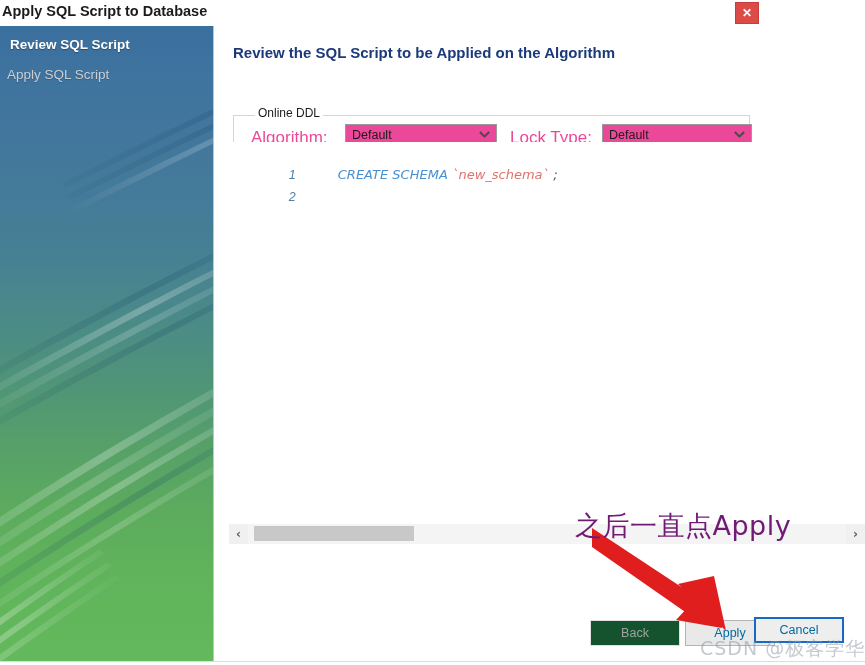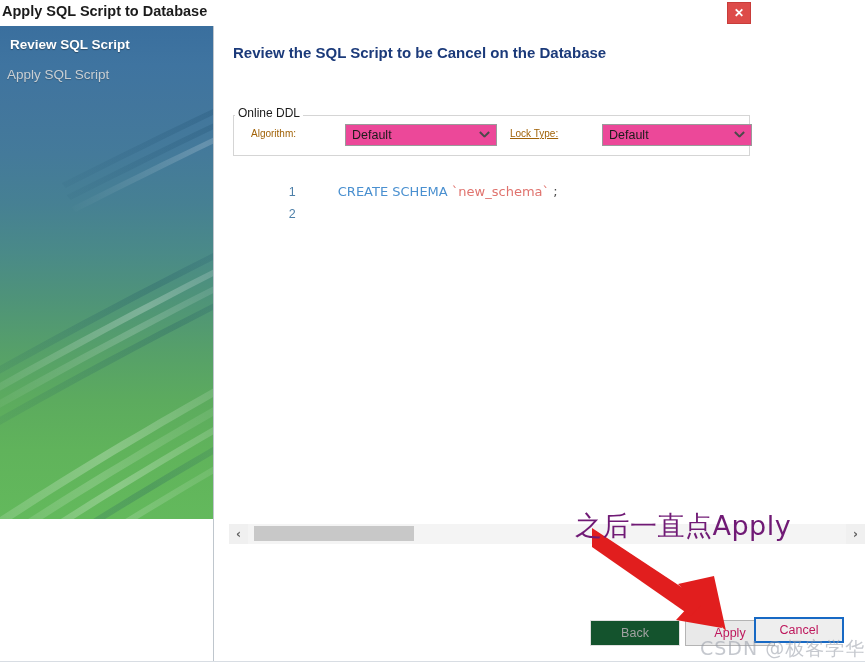--- a/index.html
+++ b/index.html
@@ -16,20 +16,21 @@
     -webkit-font-smoothing: antialiased;
   }
 
   
   #titlebar {
     position: absolute;
     left: 0; top: 0;
     width: 754px; height: 26px;
     background: #ffffff;
     border-bottom: 1px solid #ccd2da;
+    padding-left: 8px;
   }
   #title-text {
     position: absolute;
     left: 2px; top: 3px;
     font-size: 14.5px;
     font-weight: bold;
     color: #1b1b1b;
     letter-spacing: 0px;
     white-space: nowrap;
   }
@@ -49,21 +50,21 @@
     font-size: 12px;
     font-weight: bold;
     line-height: 1;
     font-family: "Liberation Sans", sans-serif;
   }
 
   
   #sidebar {
     position: absolute;
     left: 0; top: 26px;
-    width: 214px; height: 493px;
+    width: 214px; height: 635px;
     overflow: hidden;
     background: linear-gradient(180deg,
         #3a6f9e 0%,
         #3f74a0 8%,
         #42769d 16%,
         #447a9a 26%,
         #468093 36%,
         #4a8a88 46%,
         #4f9478 56%,
         #56a069 66%,
@@ -120,31 +121,31 @@
 
   
   #ddl-group {
     position: absolute;
     left: 19px; top: 89px;
     width: 515px; height: 39px;
     border: 1px solid #d5d5d5;
   }
   #ddl-legend {
     position: absolute;
-    left: 21px; top: 80px;
+    left: 41px; top: 80px;
     background: #ffffff;
     padding: 0 3px;
     font-size: 12px;
     color: #1b1b1b;
     white-space: nowrap;
   }
   .field-label {
     position: absolute;
-    font-size: 10px;
-    color: #a16207;
+    font-size: 17px;
+    color: #ec4899;
     white-space: nowrap;
   }
   #algorithm-label { left: 37px; top: 102px; }
   #locktype-label  { left: 296px; top: 102px; text-decoration: underline; }
 
   .combo {
     position: absolute;
     height: 22px;
     background: #ec4899;
     border: 1px solid #9a9a9a;
@@ -173,24 +174,25 @@
   }
   .combo .chev::before { left: 0px; transform: rotate(45deg); transform-origin: left center; }
   .combo .chev::after  { right: 0px; transform: rotate(-45deg); transform-origin: right center; }
 
   #algorithm-combo { left: 131px; top: 98px; width: 152px; }
   #locktype-combo  { left: 388px; top: 98px; width: 150px; }
 
   
   #editor {
     position: absolute;
-    left: 19px; top: 133px;
+    left: 19px; top: 116px;
     width: 630px; height: 360px;
     background: #ffffff;
     overflow: hidden;
+    font-style: italic;
   }
   .code-line {
     position: relative;
     height: 22px;
     line-height: 22px;
     font-family: "DejaVu Sans", "Liberation Sans", sans-serif;
     font-size: 13px;
     white-space: pre;
   }
   .gutter {
@@ -249,21 +251,21 @@
 
   
   .btn {
     position: absolute;
     height: 26px;
     box-sizing: border-box;
     display: flex;
     align-items: center;
     justify-content: center;
     font-size: 12.5px;
-    color: #be185d;
+    color: #0369a1;
     cursor: pointer;
     background: #e6e6e6;
     border: 1px solid #cfcfcf;
   }
   #btn-back {
     left: 376px; top: 594px; width: 90px;
     color: #a2a2a2;
     background: #14532d;
     border: 1px solid #e0e0e0;
     cursor: default;
@@ -374,21 +376,21 @@
     </g>
   </svg>
 
   <div id="nav-active">Review SQL Script</div>
   <div id="nav-next">Apply SQL Script</div>
 </div>
 <div id="sidebar-border-right"></div>
 
 <div id="main">
 
-  <div id="heading">Review the SQL Script to be Cancel on the Database</div>
+  <div id="heading">Review the SQL Script to be Applied on the Algorithm</div>
 
   <div id="ddl-group"></div>
   <div id="ddl-legend">Online DDL</div>
 
   <div class="field-label" id="algorithm-label">Algorithm:</div>
   <div class="combo" id="algorithm-combo">
     <span class="val">Default</span>
     <span class="chev"></span>
   </div>
 

